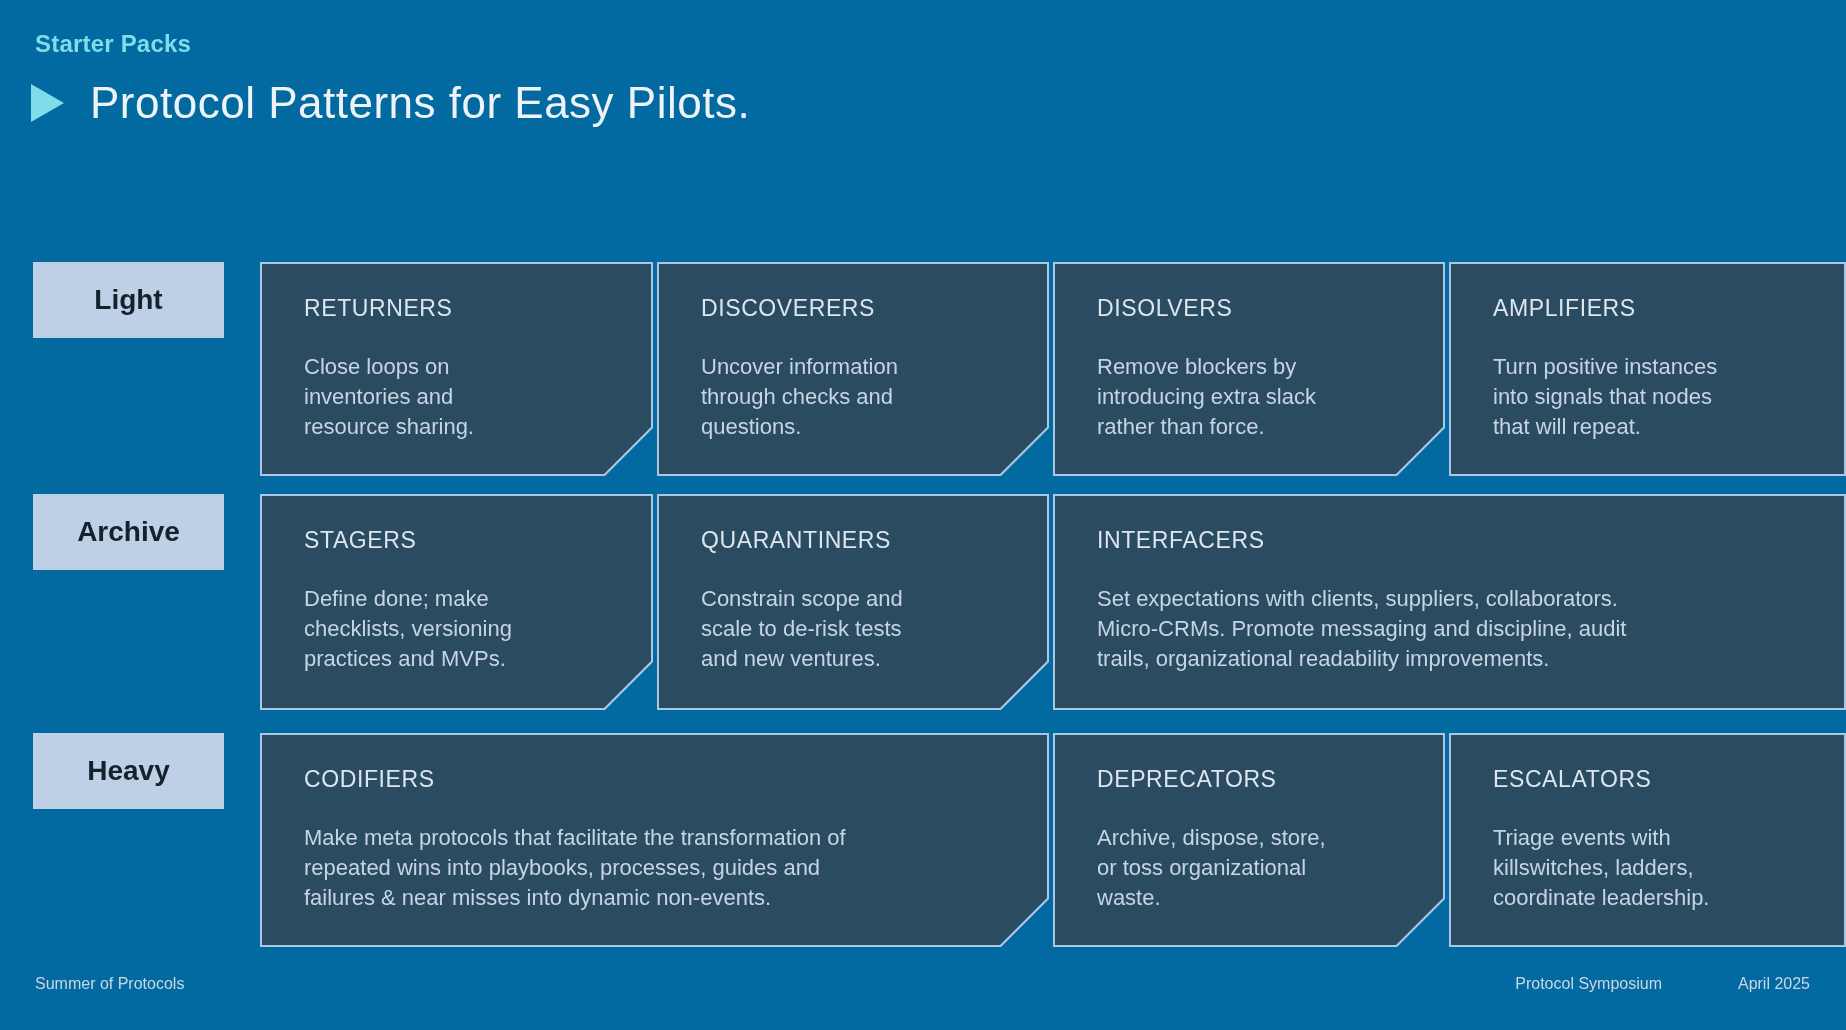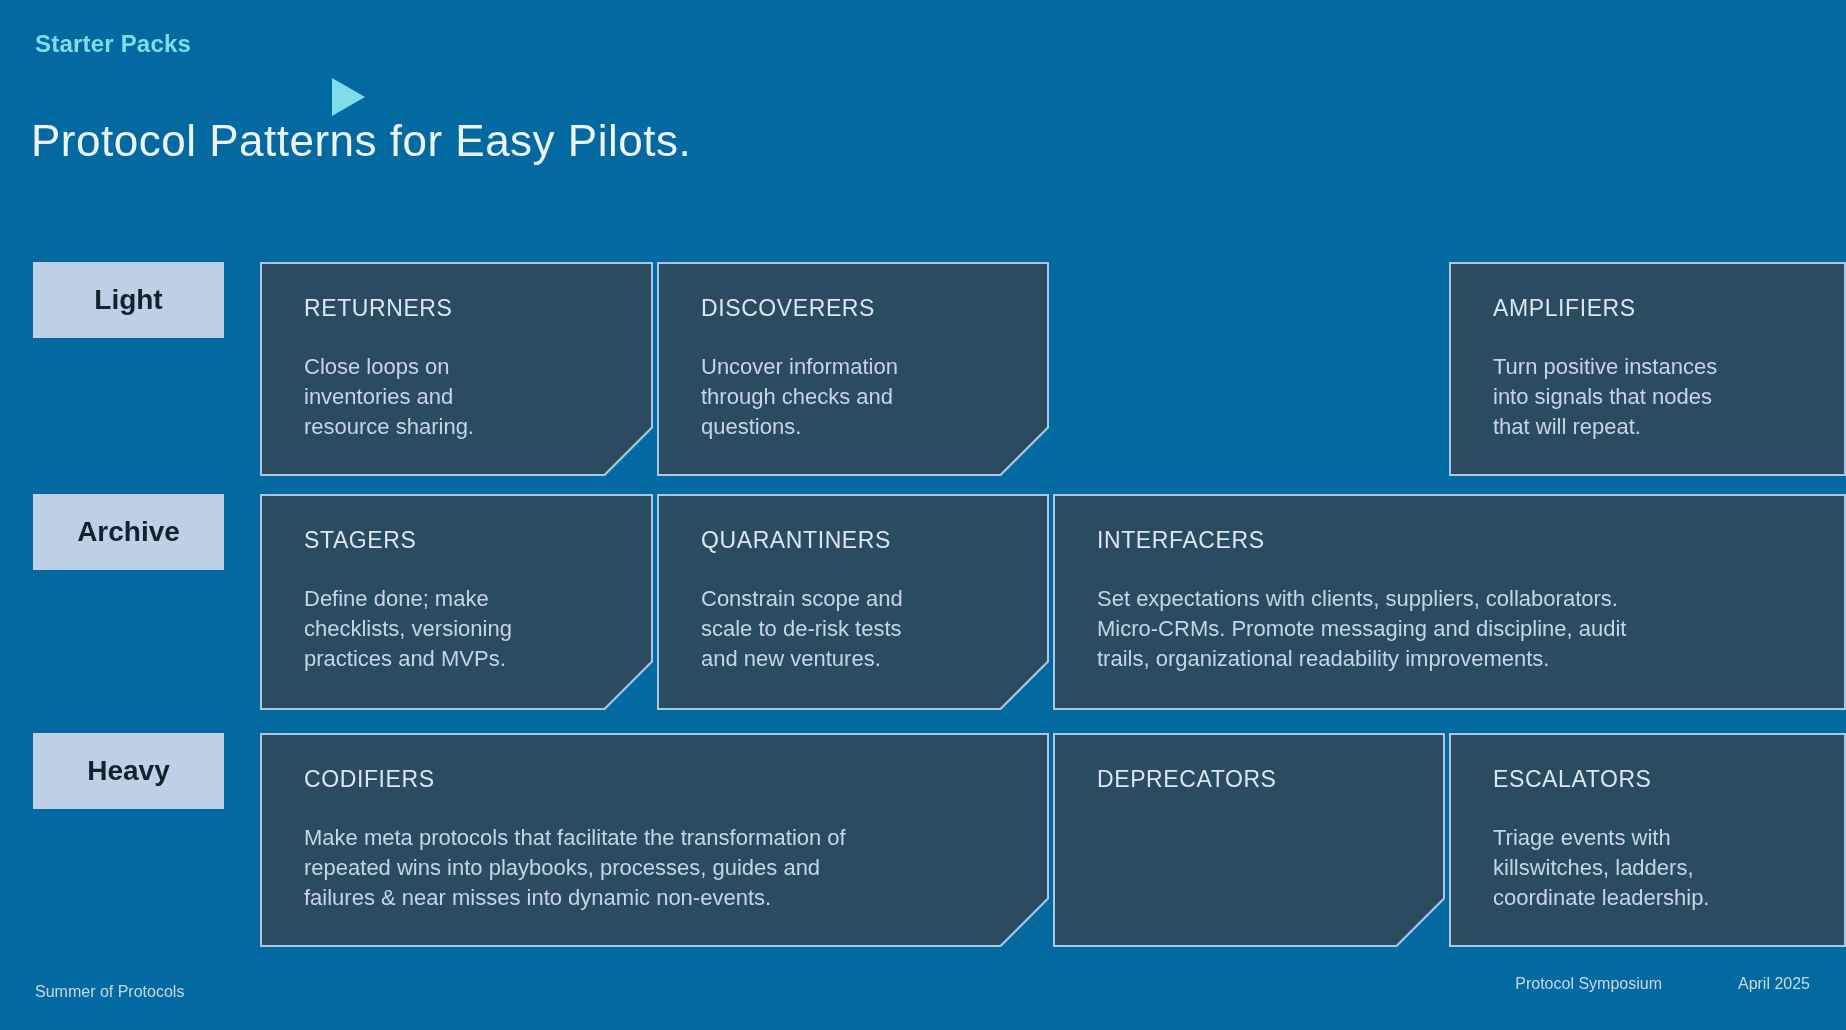--- a/index.html
+++ b/index.html
@@ -15,21 +15,21 @@
   }
   
   .eyebrow{
     position:absolute;left:35px;top:30px;
     font-size:24px;font-weight:700;
     color:#7edde9;
     letter-spacing:0.2px;
   }
   .title-row{
     position:absolute;left:31px;top:78px;
-    display:flex;align-items:center;flex-direction:column;
+    display:flex;align-items:center;
   }
   .tri{
     width:0;height:0;
     border-left:33px solid #7edde9;
     border-top:19px solid transparent;
     border-bottom:19px solid transparent;
     margin-right:26px;
     flex:0 0 auto;
   }
   .title{
@@ -74,21 +74,21 @@
     margin:0 0 32px 0;
   }
   .cd{
     font-size:22px;line-height:30px;font-weight:400;
     color:#c6d5e3;
     white-space:pre-line;
   }
   
   .footer-left{
     position:absolute;left:35px;top:975px;
-    font-size:16px;color:#c9d7e2;margin-top:8px;
+    font-size:16px;color:#c9d7e2;
   }
   .footer-right{
     position:absolute;right:36px;top:975px;
     display:flex;gap:76px;
     font-size:16px;color:#c9d7e2;
   }
 </style>
 </head>
 <body>
 
@@ -117,20 +117,30 @@
   <div class="card notched" style="left:621px;top:262px;width:392px">
     <div class="cb"></div>
     <div class="cf"></div>
     <div class="cc">
       <div class="ct">DISCOVERERS</div>
       <div class="cd">Uncover information
 through checks and
 questions.</div>
     </div>
   </div>
+  <div class="card notched" style="left:1017px;top:262px;width:392px">
+    <div class="cb"></div>
+    <div class="cf"></div>
+    <div class="cc">
+      <div class="ct">DISOLVERS</div>
+      <div class="cd">Remove blockers by
+introducing extra slack
+rather than force.</div>
+    </div>
+  </div>
   <div class="card" style="left:1413px;top:262px;width:397px">
     <div class="cb"></div>
     <div class="cf"></div>
     <div class="cc">
       <div class="ct">AMPLIFIERS</div>
       <div class="cd">Turn positive instances
 into signals that nodes
 that will repeat.</div>
     </div>
   </div>
@@ -174,20 +184,23 @@
       <div class="cd">Make meta protocols that facilitate the transformation of
 repeated wins into playbooks, processes, guides and
 failures &amp; near misses into dynamic non-events.</div>
     </div>
   </div>
   <div class="card notched" style="left:1017px;top:733px;width:392px">
     <div class="cb"></div>
     <div class="cf"></div>
     <div class="cc">
       <div class="ct">DEPRECATORS</div>
+      <div class="cd">Archive, dispose, store,
+or toss organizational
+waste.</div>
     </div>
   </div>
   <div class="card" style="left:1413px;top:733px;width:397px">
     <div class="cb"></div>
     <div class="cf"></div>
     <div class="cc">
       <div class="ct">ESCALATORS</div>
       <div class="cd">Triage events with
 killswitches, ladders,
 coordinate leadership.</div>

